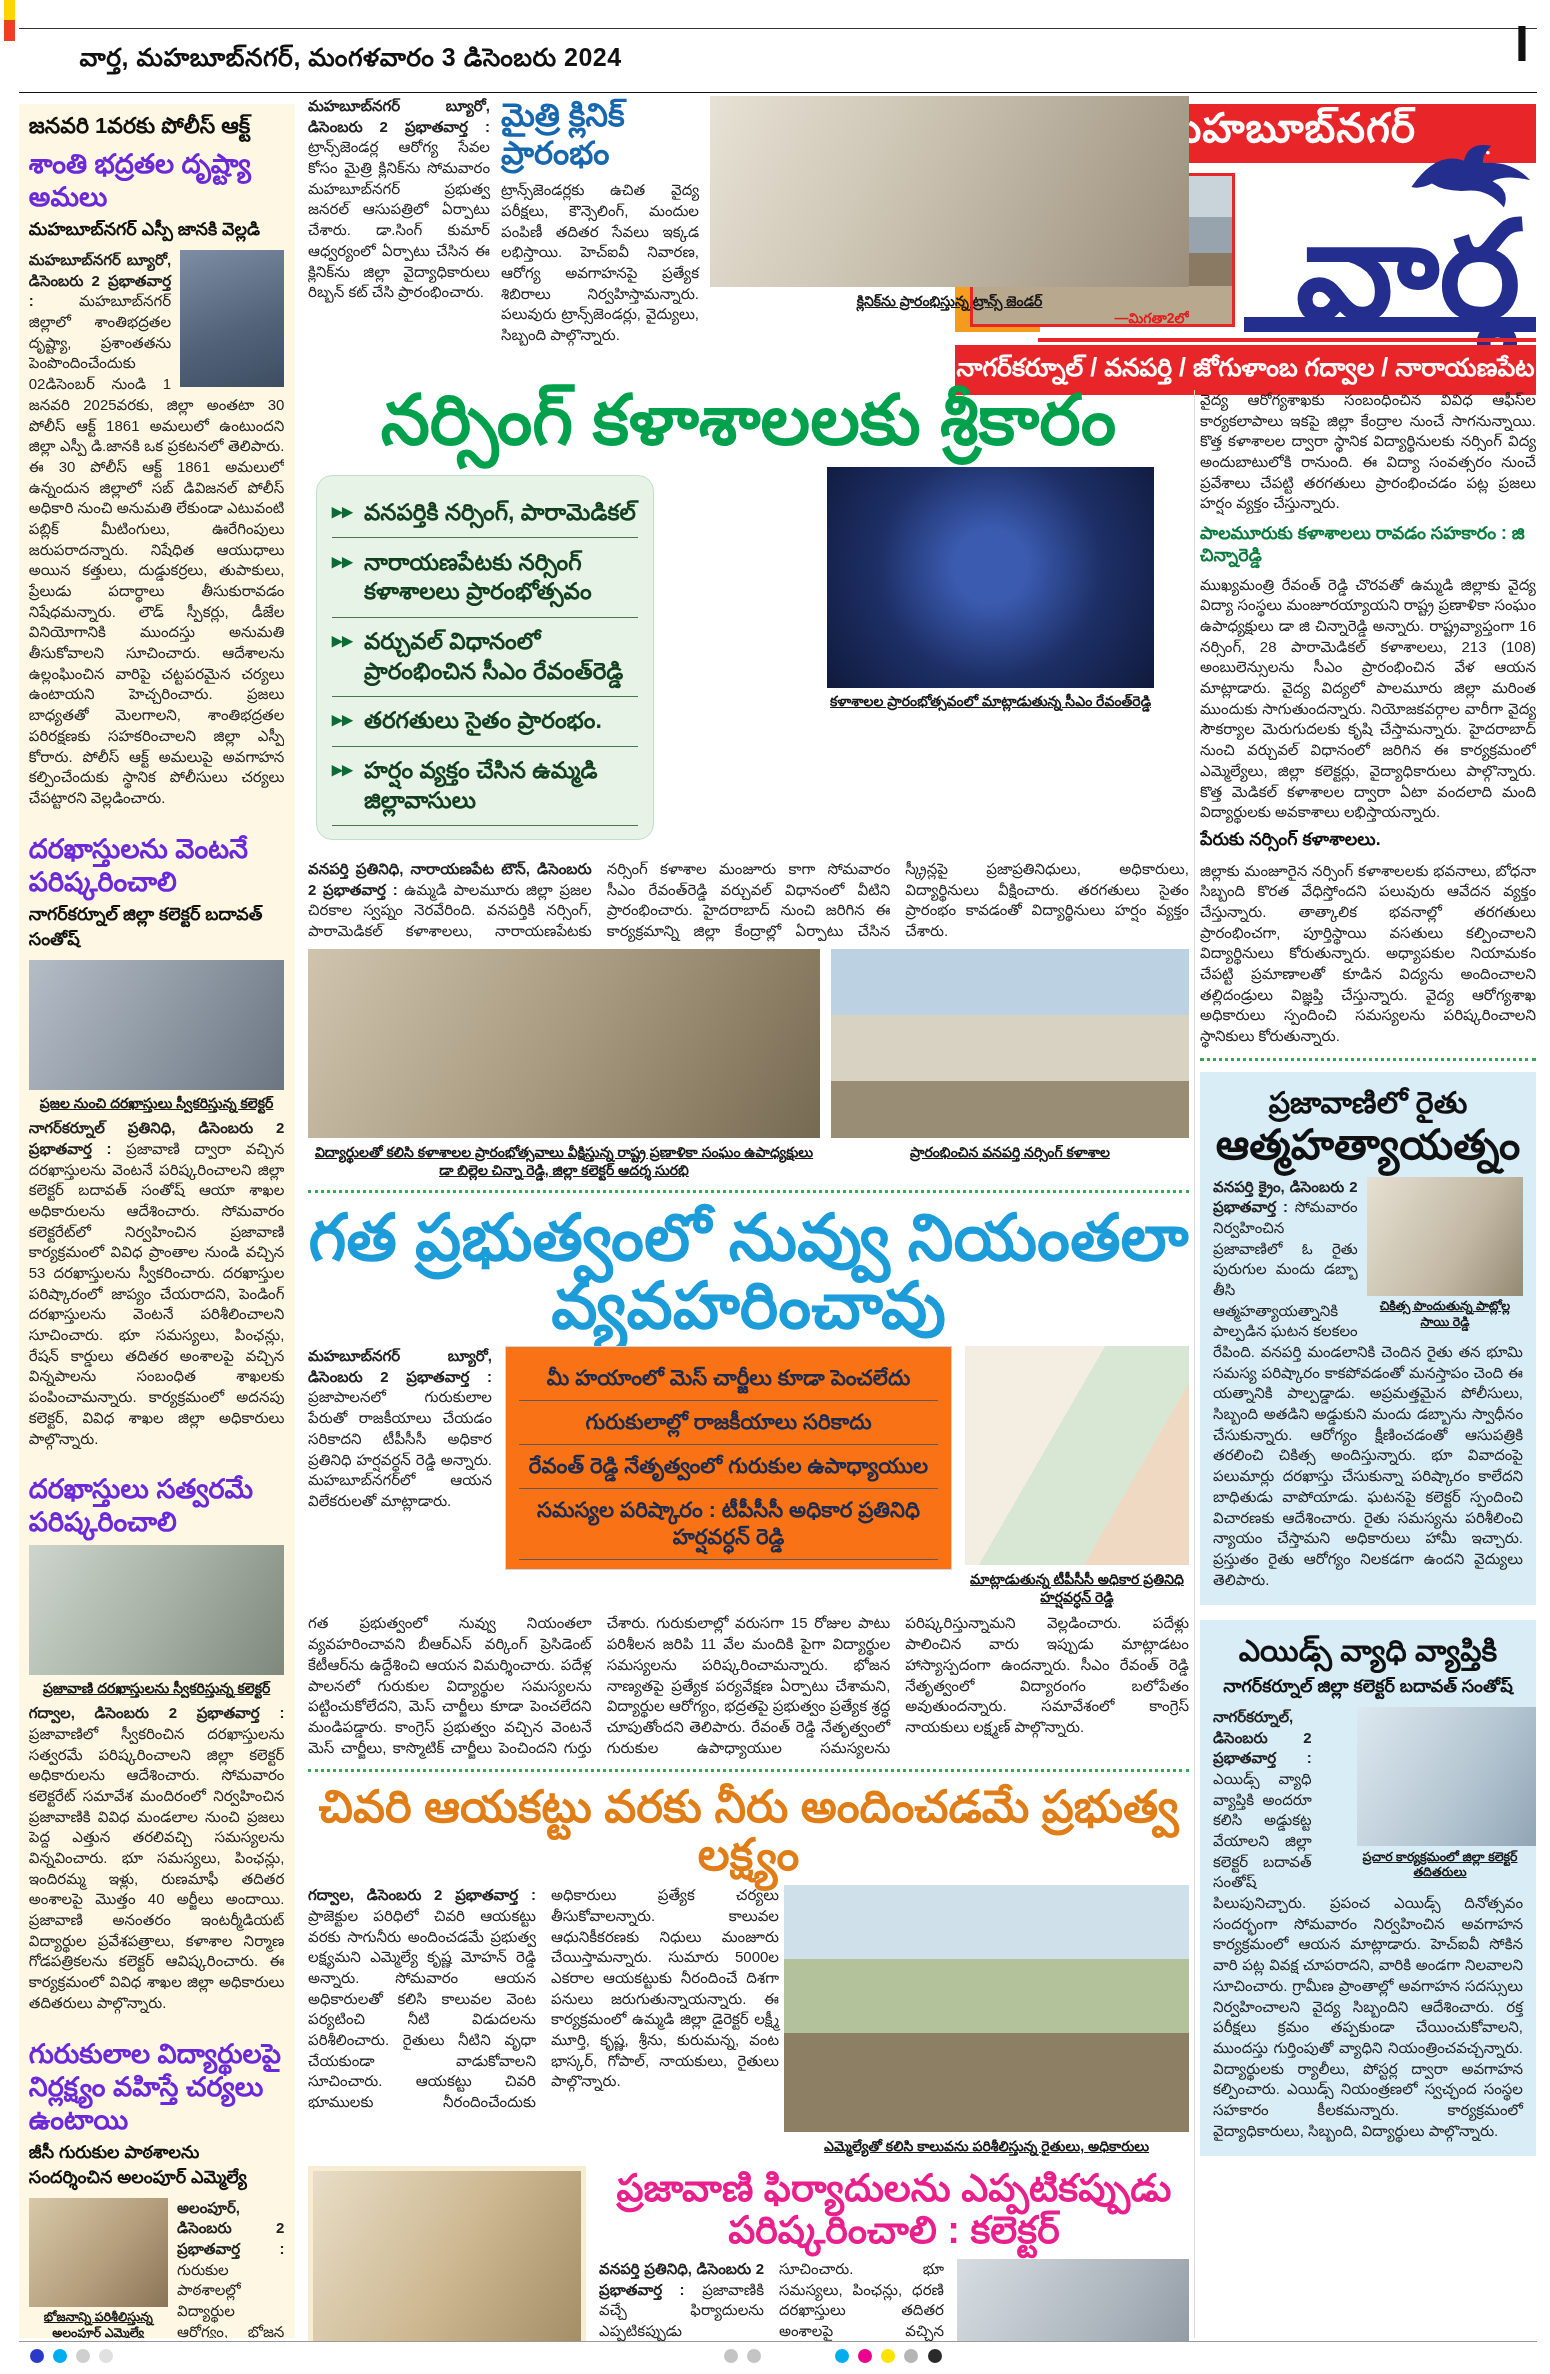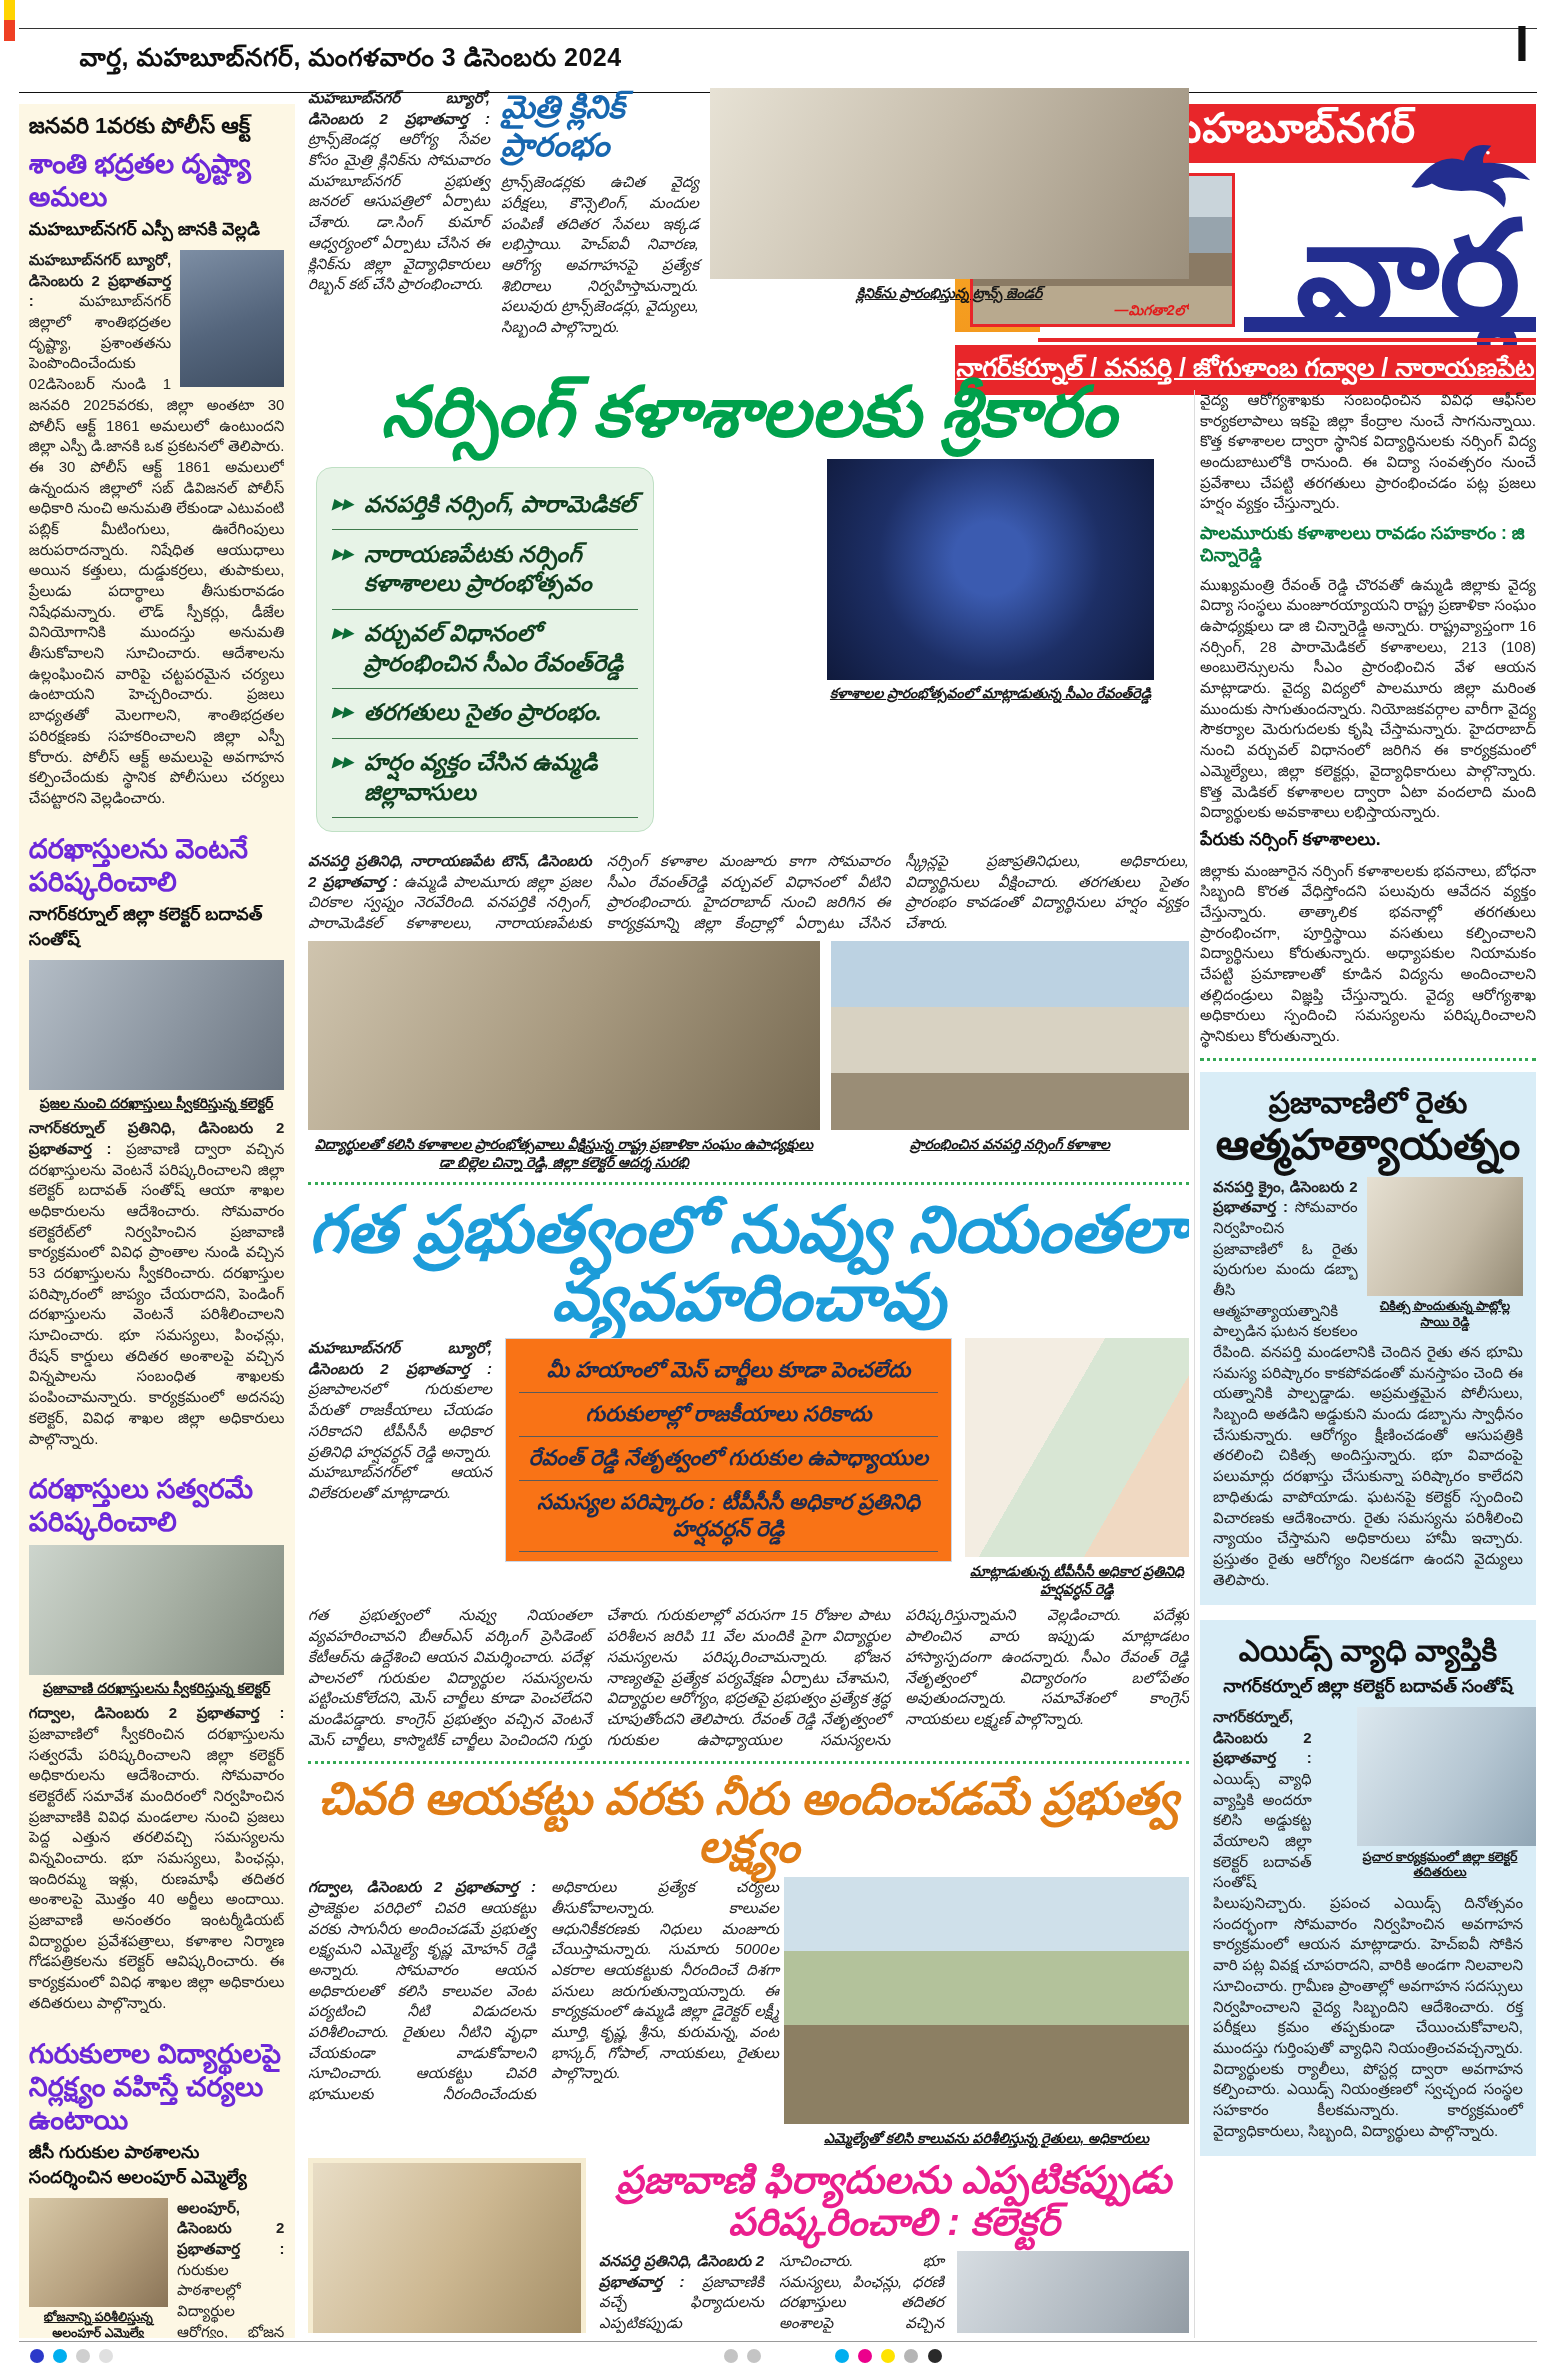--- a/index.html
+++ b/index.html
@@ -17,25 +17,25 @@
   
   .masthead{position:absolute;left:955px;top:104px;width:581px;height:278px;}
   .mh-orange{position:absolute;left:0;top:0;width:85px;height:228px;background:linear-gradient(#fbb52e,#f49a1e);}
   .mh-district{position:absolute;left:83px;top:0;right:0;height:59px;background:#e8262a;color:#fff;font-size:41px;font-weight:800;display:flex;align-items:center;justify-content:center;letter-spacing:0.9px;}
   .mh-photo{position:absolute;left:15px;top:69px;width:265px;height:154px;border:3.7px solid #e8262a;box-sizing:border-box;}
   .mh-logo{position:absolute;left:289px;top:59px;right:0;height:169px;}
   .mh-logotext{position:absolute;left:3.7px;bottom:-7.4px;font-size:137px;font-weight:800;color:#232e8f;line-height:1;margin-left:48px;}
   .dove{position:absolute;right:-1.9px;top:-24px;width:139px;height:80px;}
   .mh-bluebar{position:absolute;left:289px;top:213px;right:0;height:15px;background:#232e8f;}
   .mh-redline{position:absolute;left:83px;top:234px;right:0;height:3.7px;background:#e8262a;}
-  .mh-strip{position:absolute;left:0;top:228px;right:0;height:50px;background:#e8262a;color:#fff;font-size:25px;font-weight:800;display:flex;align-items:center;justify-content:center;margin-top:13px;text-decoration:underline;}
+  .mh-strip{position:absolute;left:0;top:228px;right:0;height:50px;background:#e8262a;color:#fff;font-size:25px;font-weight:800;display:flex;align-items:center;justify-content:center;margin-top:13px;}
 
   
   .leftcol{position:absolute;left:18.6px;top:104px;width:276px;height:2234px;background:#fdf7e4;padding:7.4px 10.2px;box-sizing:border-box;overflow:hidden;}
-  .midcol{position:absolute;left:308px;top:88px;width:881px;height:2245px;overflow:hidden;font-style:italic;}
+  .midcol{position:absolute;left:308px;top:96px;width:881px;height:2245px;overflow:hidden;}
   .rightcol{position:absolute;left:1200px;top:390px;width:336px;height:1950px;overflow:hidden;}
   .vr{position:absolute;left:1194px;top:390px;width:0.9px;height:1948px;background:#dcdcdc;}
 
   
   .kicker{font-size:22px;font-weight:800;color:#111;margin:1.9px 0 3.7px;}
   .lh{font-size:27px;line-height:1.22;font-weight:800;color:#6d28d9;margin:1.9px 0 5.6px;}
   .subhead{font-size:17.6px;font-weight:800;color:#111;margin:0 0 5.6px;}
   .dl{font-weight:800;}
   .body{font-size:15px;line-height:1.38;text-align:justify;color:#222;margin:0 0 5.6px;}
   .cols2{columns:2;column-gap:15px;}

